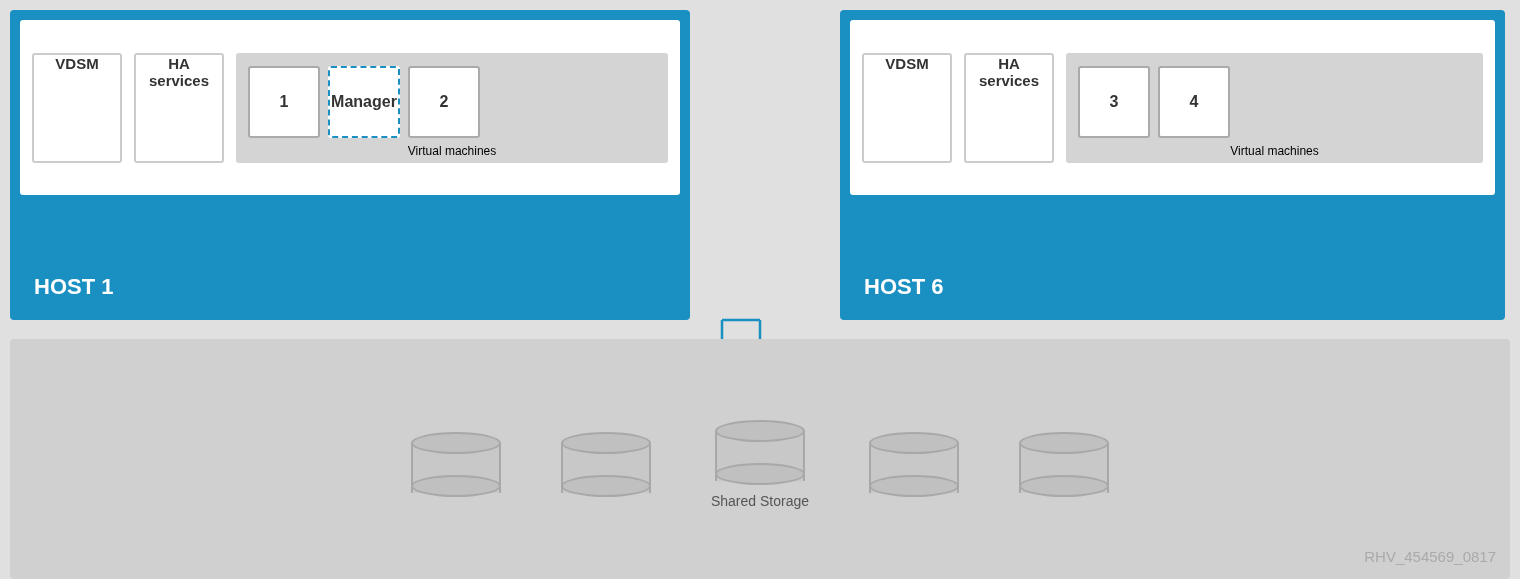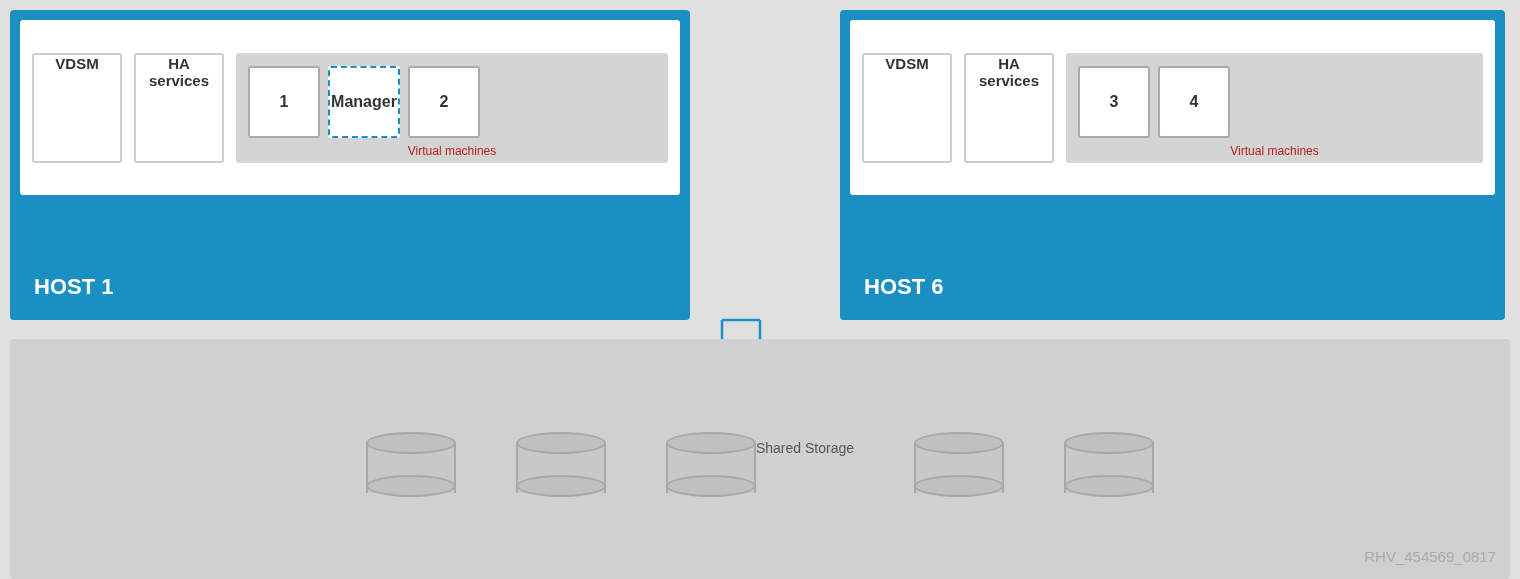--- a/index.html
+++ b/index.html
@@ -91,21 +91,21 @@
       flex: 1;
       height: 110px;
     }
 
     .vm-label {
       position: absolute;
       bottom: 5px;
       left: 50%;
       transform: translateX(-50%);
       font-size: 12px;
-      color: #b91c1c;
+      color: #000000;
       white-space: nowrap;
     }
 
     .vm-box {
       background: white;
       border: 2px solid #aaa;
       border-radius: 3px;
       width: 72px;
       height: 72px;
       display: flex;
@@ -150,21 +150,22 @@
     .storage-disks {
       display: flex;
       gap: 60px;
       align-items: center;
       margin-top: 10px;
     }
 
     
     .disk {
       display: flex;
-      align-items: flex-start;
+      flex-direction: column;
+      align-items: center;
     }
 
     .disk-shape {
       width: 90px;
       height: 65px;
       position: relative;
     }
 
     .disk-top {
       width: 90px;

